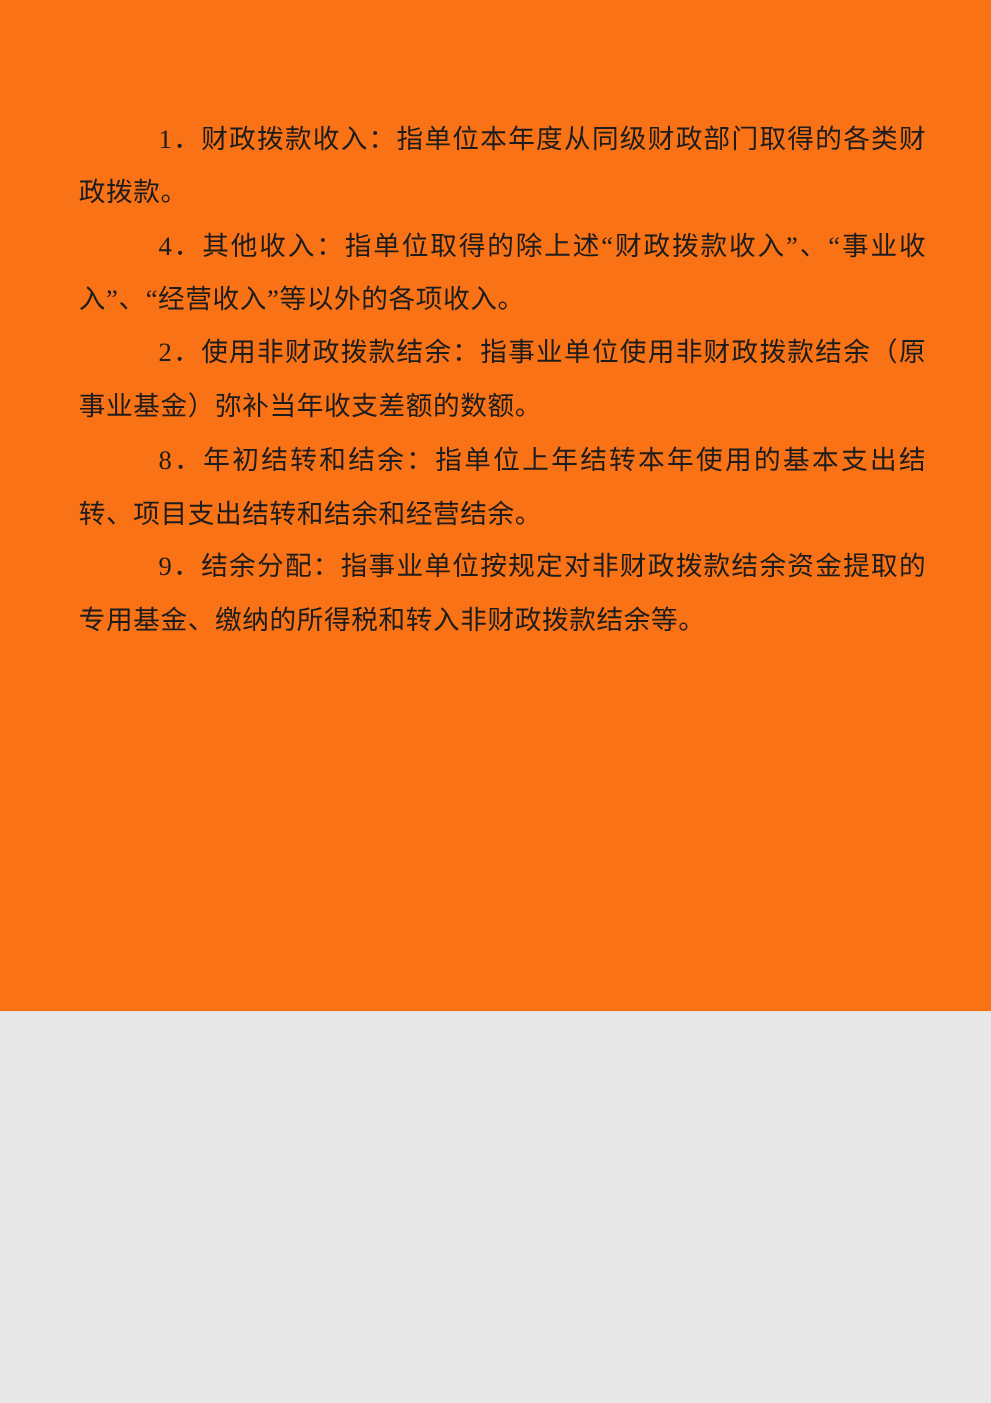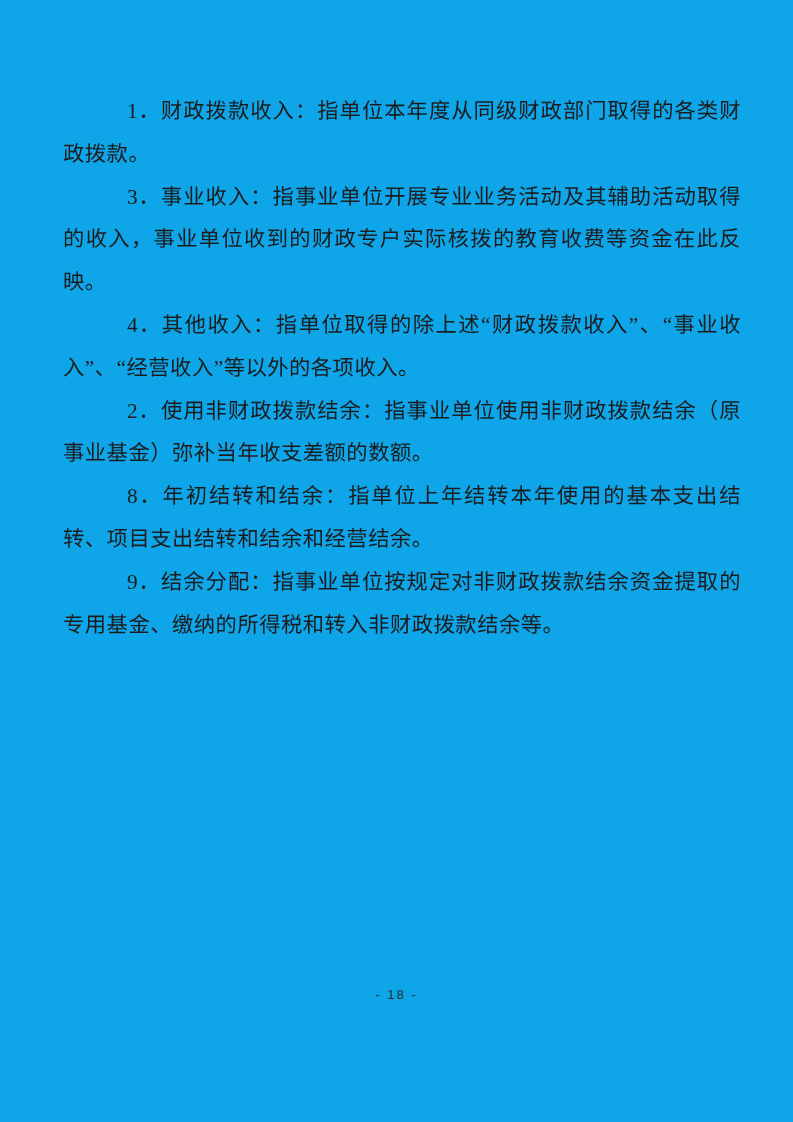--- a/index.html
+++ b/index.html
@@ -3,23 +3,23 @@
 <meta charset="utf-8">
 <style>
   html, body {
     margin: 0;
     padding: 0;
     background: #e8e8e8;
   }
   .page {
     position: relative;
     width: 793px;
-    height: 1122px;
+    height: 809px;
     margin: 0 auto;
-    background: #0ea5e9;
+    background: #f97316;
     overflow: hidden;
     box-sizing: border-box;
     font-family: "Liberation Serif", "DejaVu Serif", serif;
   }
   .doc-body {
     position: absolute;
     left: 63px;
     top: 90px;
     width: 678px;
     color: #1c1c1c;
@@ -47,21 +47,20 @@
     font-family: "Liberation Sans", "DejaVu Sans", sans-serif;
   }
 </style>
 </head>
 <body>
 
 <div class="page">
 
   <div class="doc-body">
     <p>1．财政拨款收入：指单位本年度从同级财政部门取得的各类财政拨款。</p>
-    <p>3．事业收入：指事业单位开展专业业务活动及其辅助活动取得的收入，事业单位收到的财政专户实际核拨的教育收费等资金在此反映。</p>
     <p>4．其他收入：指单位取得的除上述“财政拨款收入”、“事业收入”、“经营收入”等以外的各项收入。</p>
     <p>2．使用非财政拨款结余：指事业单位使用非财政拨款结余（原事业基金）弥补当年收支差额的数额。</p>
     <p>8．年初结转和结余：指单位上年结转本年使用的基本支出结转、项目支出结转和结余和经营结余。</p>
     <p>9．结余分配：指事业单位按规定对非财政拨款结余资金提取的专用基金、缴纳的所得税和转入非财政拨款结余等。</p>
   </div>
 
   <div class="footer">- 18 -</div>
 
 </div>
 

